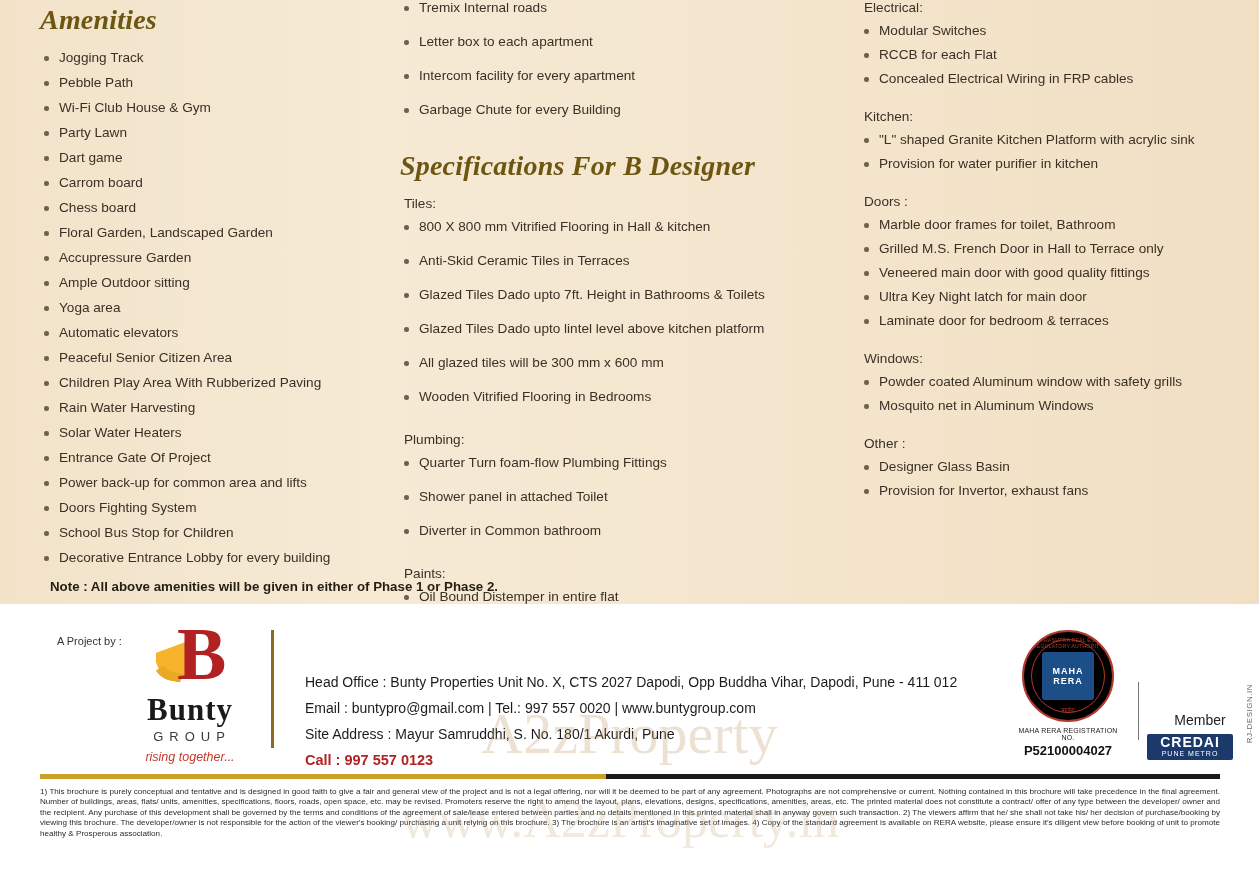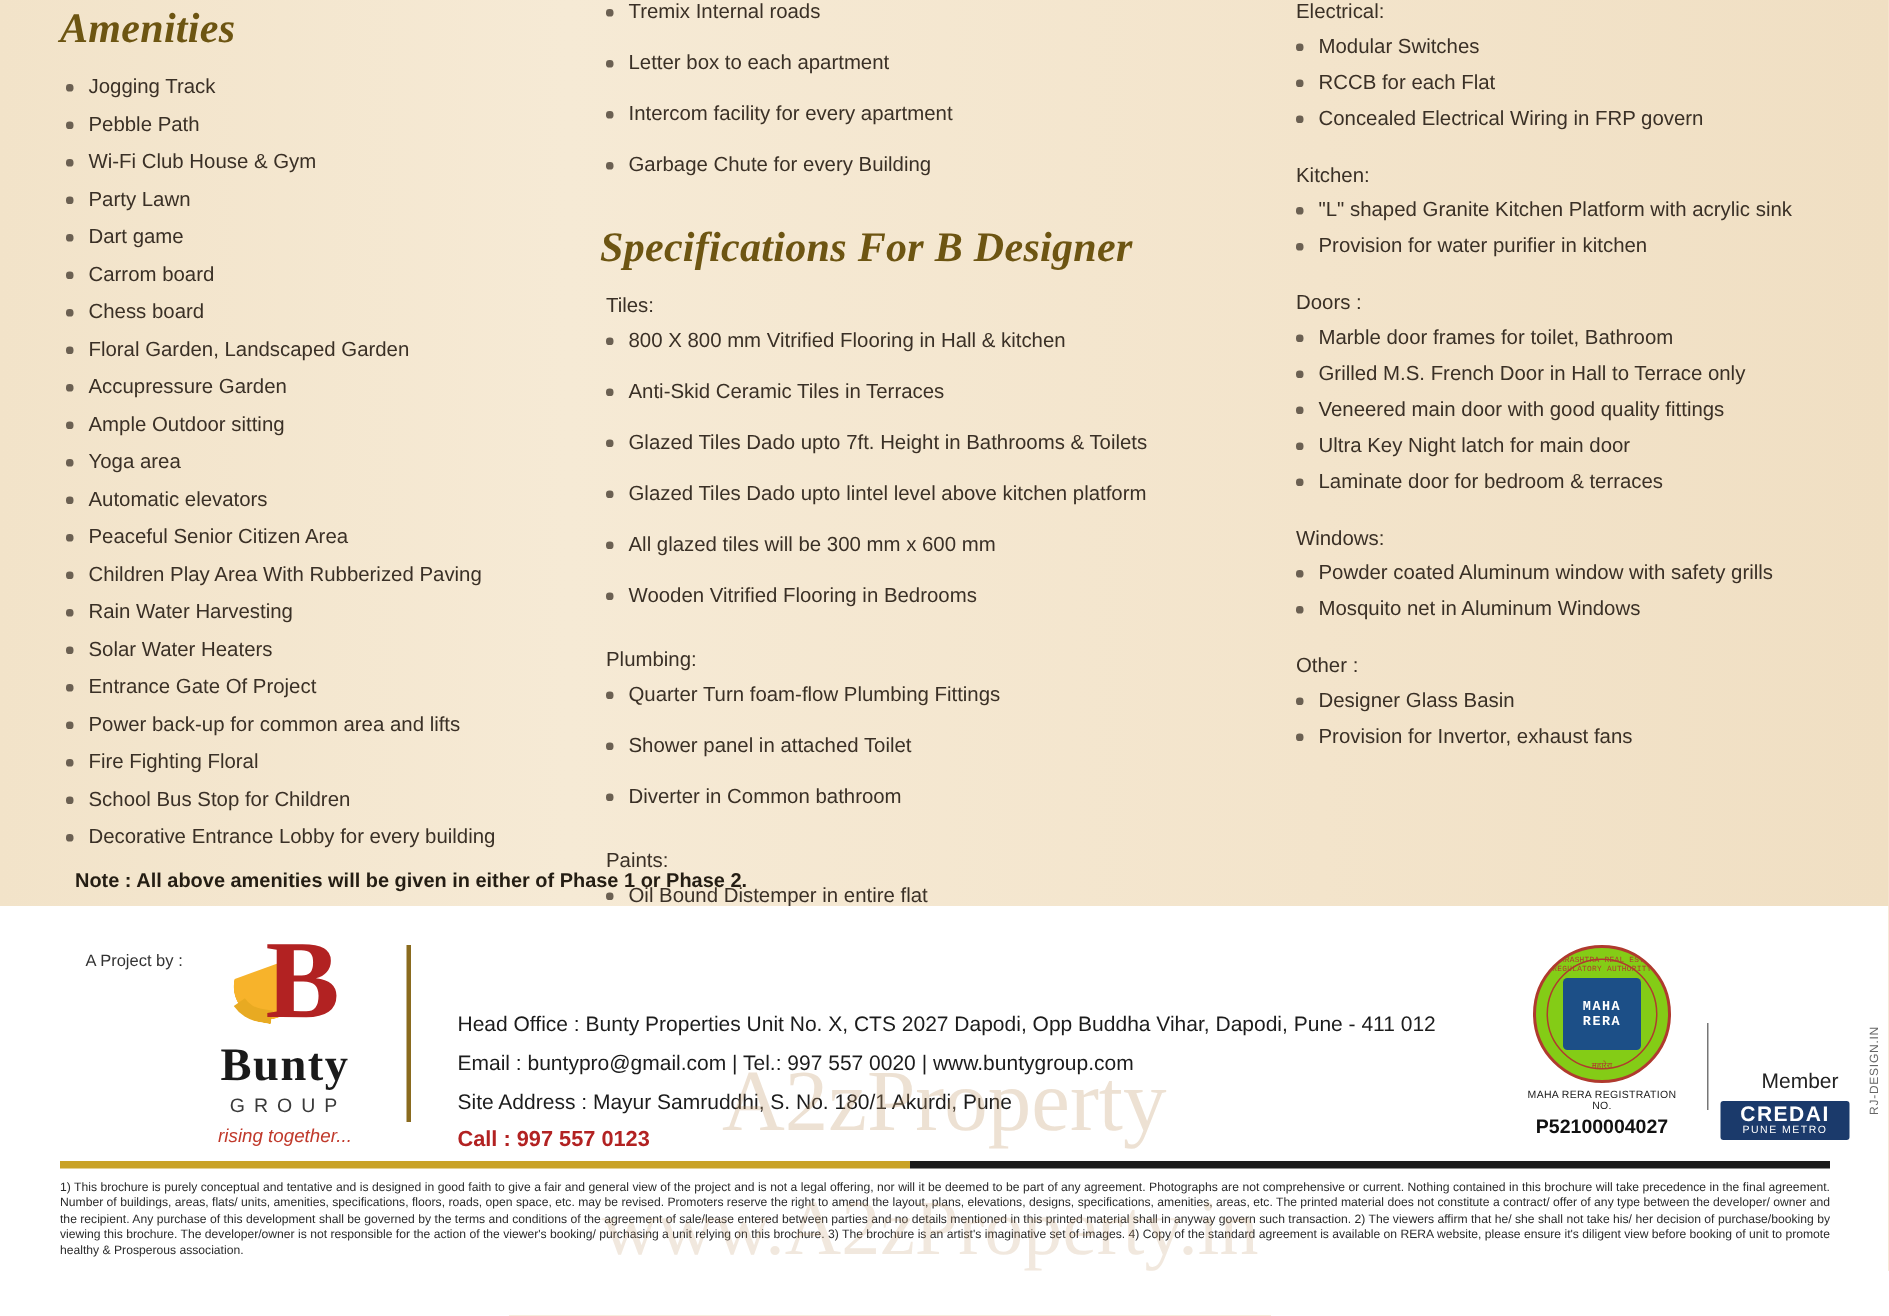--- a/index.html
+++ b/index.html
@@ -194,25 +194,24 @@
   .rera {
     position: absolute;
     left: 1018px; top: 26px;
     width: 100px;
     text-align: center;
   }
   .seal {
     width: 92px; height: 92px;
     margin: 0 auto;
     border-radius: 50%;
-    background: #84cc16;
+    background: #000000;
     border: 2px solid #b03a2e;
     position: relative;
     overflow: hidden;
-    font-family: Liberation Mono, monospace;
   }
   .seal:before {
     content: "";
     position: absolute;
     left: 7px; top: 7px;
     right: 7px; bottom: 7px;
     border-radius: 50%;
     border: 1px solid #b03a2e;
   }
   .seal-inner {
@@ -361,21 +360,21 @@
           <li>Accupressure Garden</li>
           <li>Ample Outdoor sitting</li>
           <li>Yoga area</li>
           <li>Automatic elevators</li>
           <li>Peaceful Senior Citizen Area</li>
           <li>Children Play Area With Rubberized Paving</li>
           <li>Rain Water Harvesting</li>
           <li>Solar Water Heaters</li>
           <li>Entrance Gate Of Project</li>
           <li>Power back-up for common area and lifts</li>
-          <li>Fire Fighting Floral</li>
+          <li>Doors Fighting System</li>
           <li>School Bus Stop for Children</li>
           <li>Decorative Entrance Lobby for every building</li>
         </ul>
     </div>
 
     <div class="col col2">
       <ul class="bul wide" id="col2-top">
           <li>Tremix Internal roads</li>
           <li>Letter box to each apartment</li>
           <li>Intercom facility for every apartment</li>
@@ -408,21 +407,21 @@
           <div class="gap-s"></div>
         </div>
     </div>
 
     <div class="col col3">
       <div id="col3-groups">
           <div class="subhead">Electrical:</div>
           <ul class="bul tight">
             <li>Modular Switches</li>
             <li>RCCB for each Flat</li>
-            <li>Concealed Electrical Wiring in FRP govern</li>
+            <li>Concealed Electrical Wiring in FRP cables</li>
           </ul>
           <div class="gap"></div>
           <div class="subhead">Kitchen:</div>
           <ul class="bul tight">
             <li>"L" shaped Granite Kitchen Platform with acrylic sink</li>
             <li>Provision for water purifier in kitchen</li>
           </ul>
           <div class="gap"></div>
           <div class="subhead">Doors :</div>
           <ul class="bul tight">

